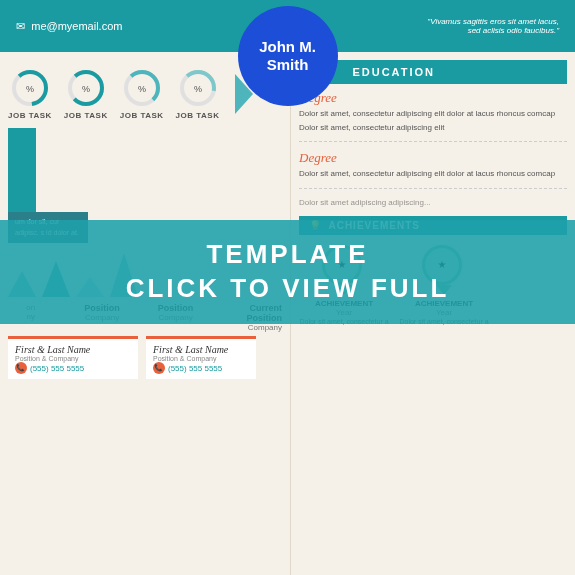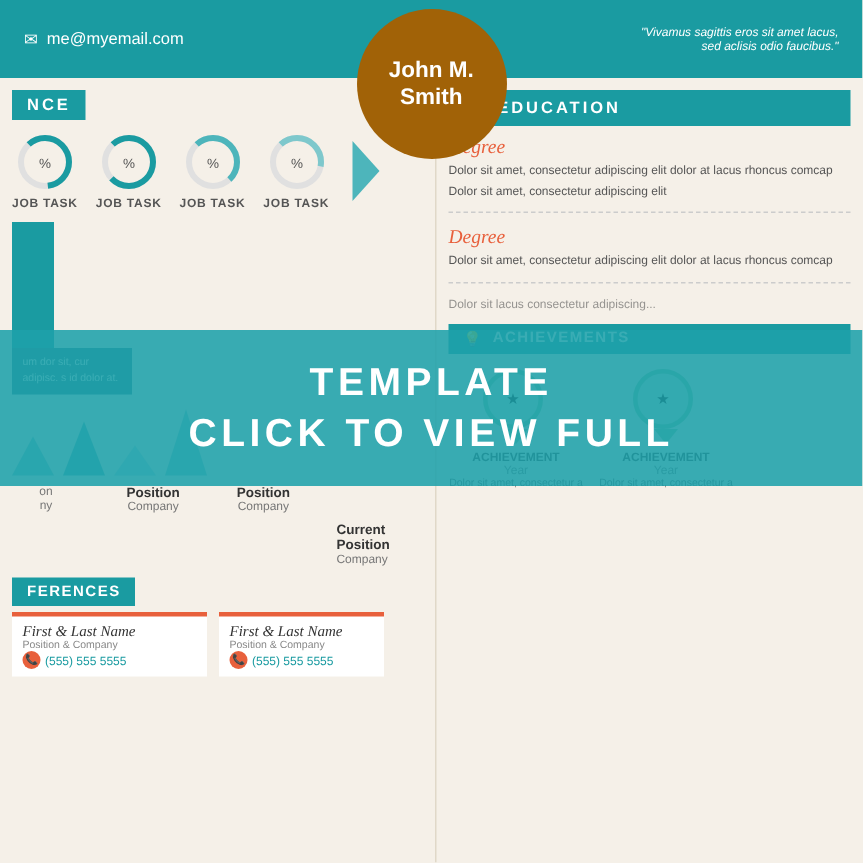--- a/index.html
+++ b/index.html
@@ -30,21 +30,21 @@
       gap: 6px;
       justify-content: space-between;
     }
     .header-name-circle {
       position: absolute;
       left: 50%;
       transform: translateX(-50%);
       top: 6px;
       width: 100px;
       height: 100px;
-      background: #a16207;
+      background: #1d4ed8;
       border-radius: 50%;
       display: flex;
       align-items: center;
       justify-content: center;
       z-index: 10;
     }
     .header-name {
       color: white;
       font-size: 15px;
       font-weight: bold;
@@ -140,25 +140,20 @@
     <span class="header-name">John M. Smith</span>
   </div>
   <div class="header-quote">"Vivamus sagittis eros sit amet lacus, sed aclisis odio faucibus."</div>
 </div>
 
 <div class="main-content">
 
   <div class="left-col">
 
     
-    <div style="display:flex; align-items:center; margin-bottom:6px;">
-      <div style="background:#1a9ba1; color:white; font-size:11px; font-weight:bold; padding:4px 10px; letter-spacing:2px; text-transform:uppercase;">
-        <span>NCE</span>
-      </div>
-    </div>
 
     
     <div class="skills-row">
 
       <div class="skill-item">
         <svg width="40" height="40">
           <circle cx="20" cy="20" r="16" fill="none" stroke="#e0e0e0" stroke-width="4"></circle>
           <circle cx="20" cy="20" r="16" fill="none" stroke="#1a9ba1" stroke-width="4" stroke-dasharray="60 40" stroke-dashoffset="12" transform="rotate(-90 20 20)"></circle>
           <text x="20" y="24" text-anchor="middle" font-size="9" fill="#555">%</text>
         </svg>
@@ -221,30 +216,27 @@
         <div style="font-size:8px; color:#777;">ny</div>
       </div>
       <div style="text-align:center; width:60px;">
         <div style="font-size:9px; font-weight:bold; color:#333;">Position</div>
         <div style="font-size:8px; color:#777;">Company</div>
       </div>
       <div style="text-align:center; width:60px;">
         <div style="font-size:9px; font-weight:bold; color:#333;">Position</div>
         <div style="font-size:8px; color:#777;">Company</div>
       </div>
-      <div style="text-align:left; width:70px;margin-top:25px;">
+      <div style="text-align:right; width:70px;">
         <div style="font-size:9px; font-weight:bold; color:#333;">Current Position</div>
         <div style="font-size:8px; color:#777;">Company</div>
       </div>
     </div>
 
     
-    <div style="background:#1a9ba1; color:white; font-size:10px; font-weight:bold; padding:4px 10px; letter-spacing:1px; margin-top:4px; display:inline-block;">
-      <span>FERENCES</span>
-    </div>
 
     
     <div style="display:flex; gap:8px; margin-top:4px;">
       <div style="background:white; border-top:3px solid #e8603c; padding:5px 7px; width:130px;">
         <div style="font-size:10px; font-style:italic; color:#333; font-family:Georgia,serif;">First &amp; Last Name</div>
         <div style="font-size:7px; color:#888;">Position &amp; Company</div>
         <div style="font-size:8px; color:#1a9ba1; display:flex; align-items:center; gap:3px;">
           <span style="background:#e8603c; color:white; border-radius:50%; width:12px; height:12px; display:inline-flex; align-items:center; justify-content:center; font-size:7px;">📞</span>
           <span>(555) 555 5555</span>
         </div>
@@ -255,41 +247,41 @@
         <div style="font-size:8px; color:#1a9ba1; display:flex; align-items:center; gap:3px;">
           <span style="background:#e8603c; color:white; border-radius:50%; width:12px; height:12px; display:inline-flex; align-items:center; justify-content:center; font-size:7px;">📞</span>
           <span>(555) 555 5555</span>
         </div>
       </div>
     </div>
   </div>
 
   <div class="right-col">
 
-    <div style="background:#1a9ba1; color:white; font-size:11px; font-weight:bold; padding:4px 10px; letter-spacing:2px; display:flex; align-items:center; gap:3px; margin-bottom:6px;">
+    <div style="background:#1a9ba1; color:white; font-size:11px; font-weight:bold; padding:4px 10px; letter-spacing:2px; display:flex; align-items:center; gap:24px; margin-bottom:6px;">
       <span style="font-size:14px;">🎓</span>
       <span>EDUCATION</span>
     </div>
 
     <div>
       <div style="font-size:13px; color:#e8603c; font-style:italic; font-family:Georgia,serif; margin-bottom:2px;">Degree</div>
       <div style="font-size:8px; color:#555; line-height:1.4; margin-bottom:3px;">Dolor sit amet, consectetur adipiscing elit dolor at lacus rhoncus comcap</div>
       <div style="font-size:8px; color:#555; line-height:1.4;">Dolor sit amet, consectetur adipiscing elit</div>
     </div>
 
     <hr style="border:none; border-top:1px dashed #ccc; margin:8px 0;">
 
     <div>
       <div style="font-size:13px; color:#e8603c; font-style:italic; font-family:Georgia,serif; margin-bottom:2px;">Degree</div>
       <div style="font-size:8px; color:#555; line-height:1.4;">Dolor sit amet, consectetur adipiscing elit dolor at lacus rhoncus comcap</div>
     </div>
 
     <hr style="border:none; border-top:1px dashed #ccc; margin:8px 0;">
 
-    <div style="font-size:8px; color:#555; line-height:1.4; opacity:0.6;">Dolor sit lacus consectetur adipiscing...</div>
+    <div style="font-size:8px; color:#555; line-height:1.4; opacity:0.6;">Dolor sit amet adipiscing adipiscing...</div>
 
     <div style="background:#1a9ba1; color:white; font-size:10px; font-weight:bold; padding:4px 10px; letter-spacing:1px; display:flex; align-items:center; gap:6px; margin-top:8px;">
       <span>💡</span>
       <span>ACHIEVEMENTS</span>
     </div>
 
     <div style="display:flex; gap:10px; margin-top:10px;">
 
       <div style="text-align:center; width:90px;">
         <div style="position:relative; width:44px; height:50px; margin:0 auto 4px;">

